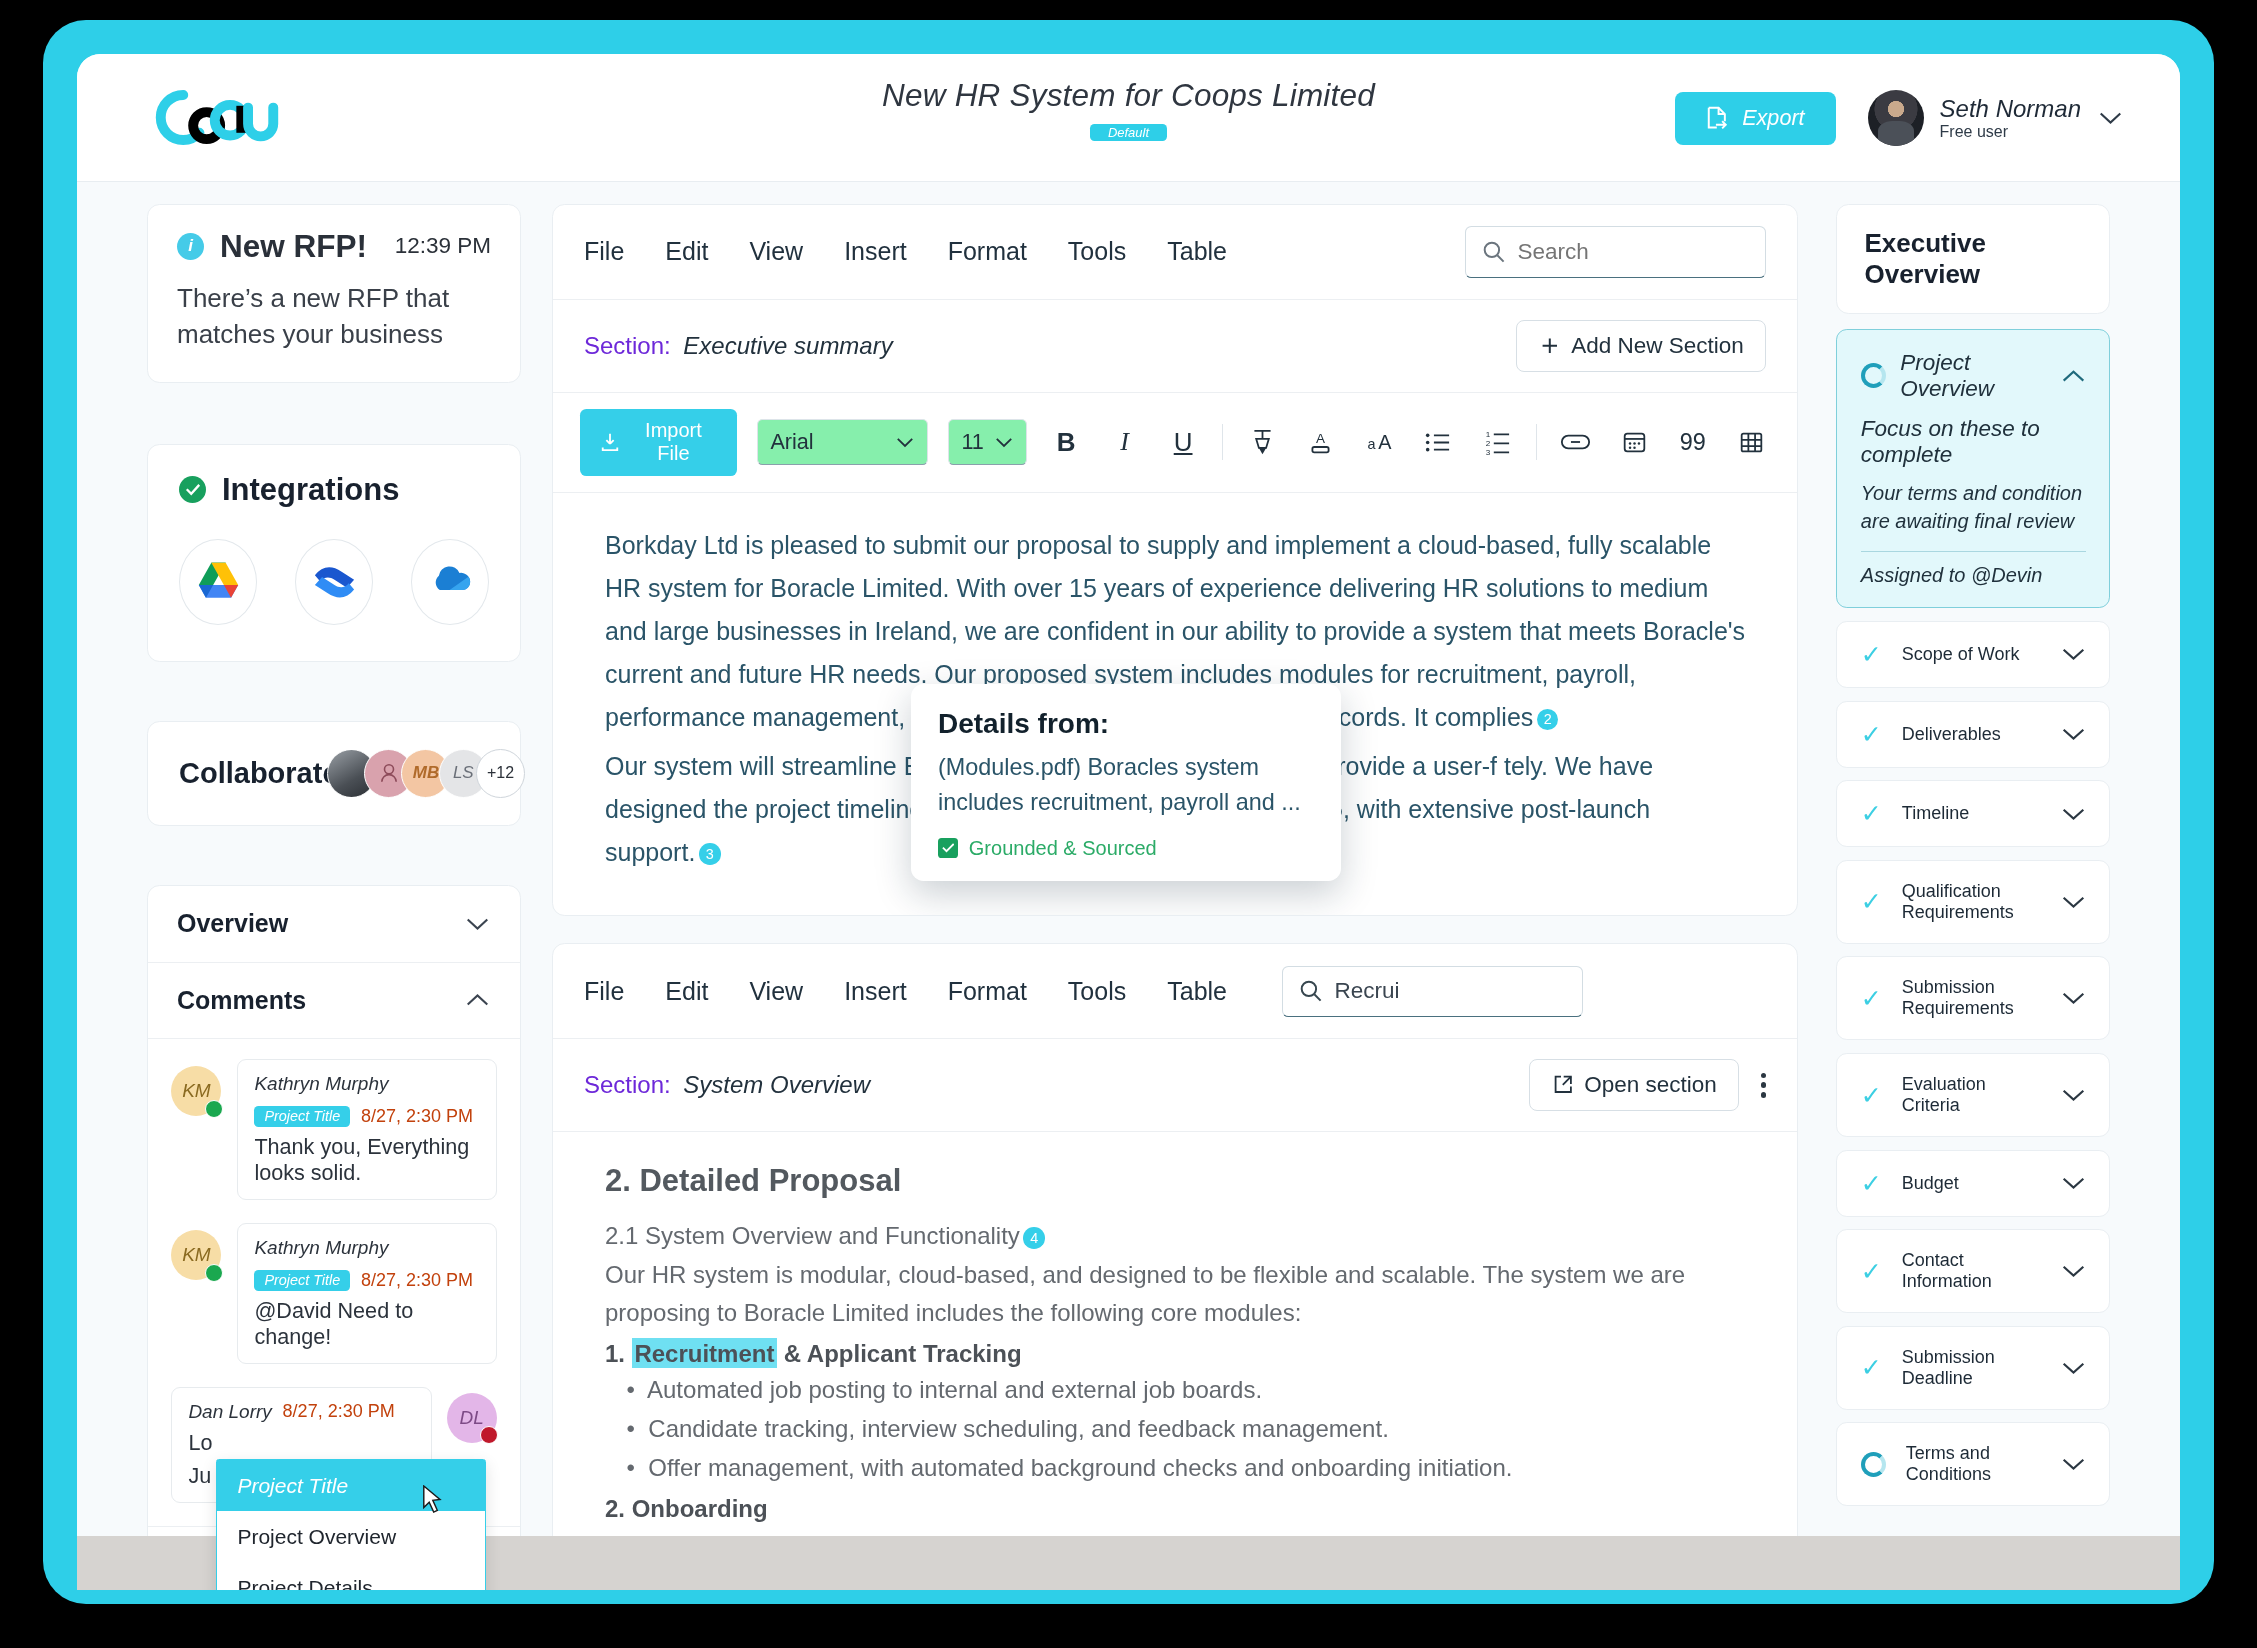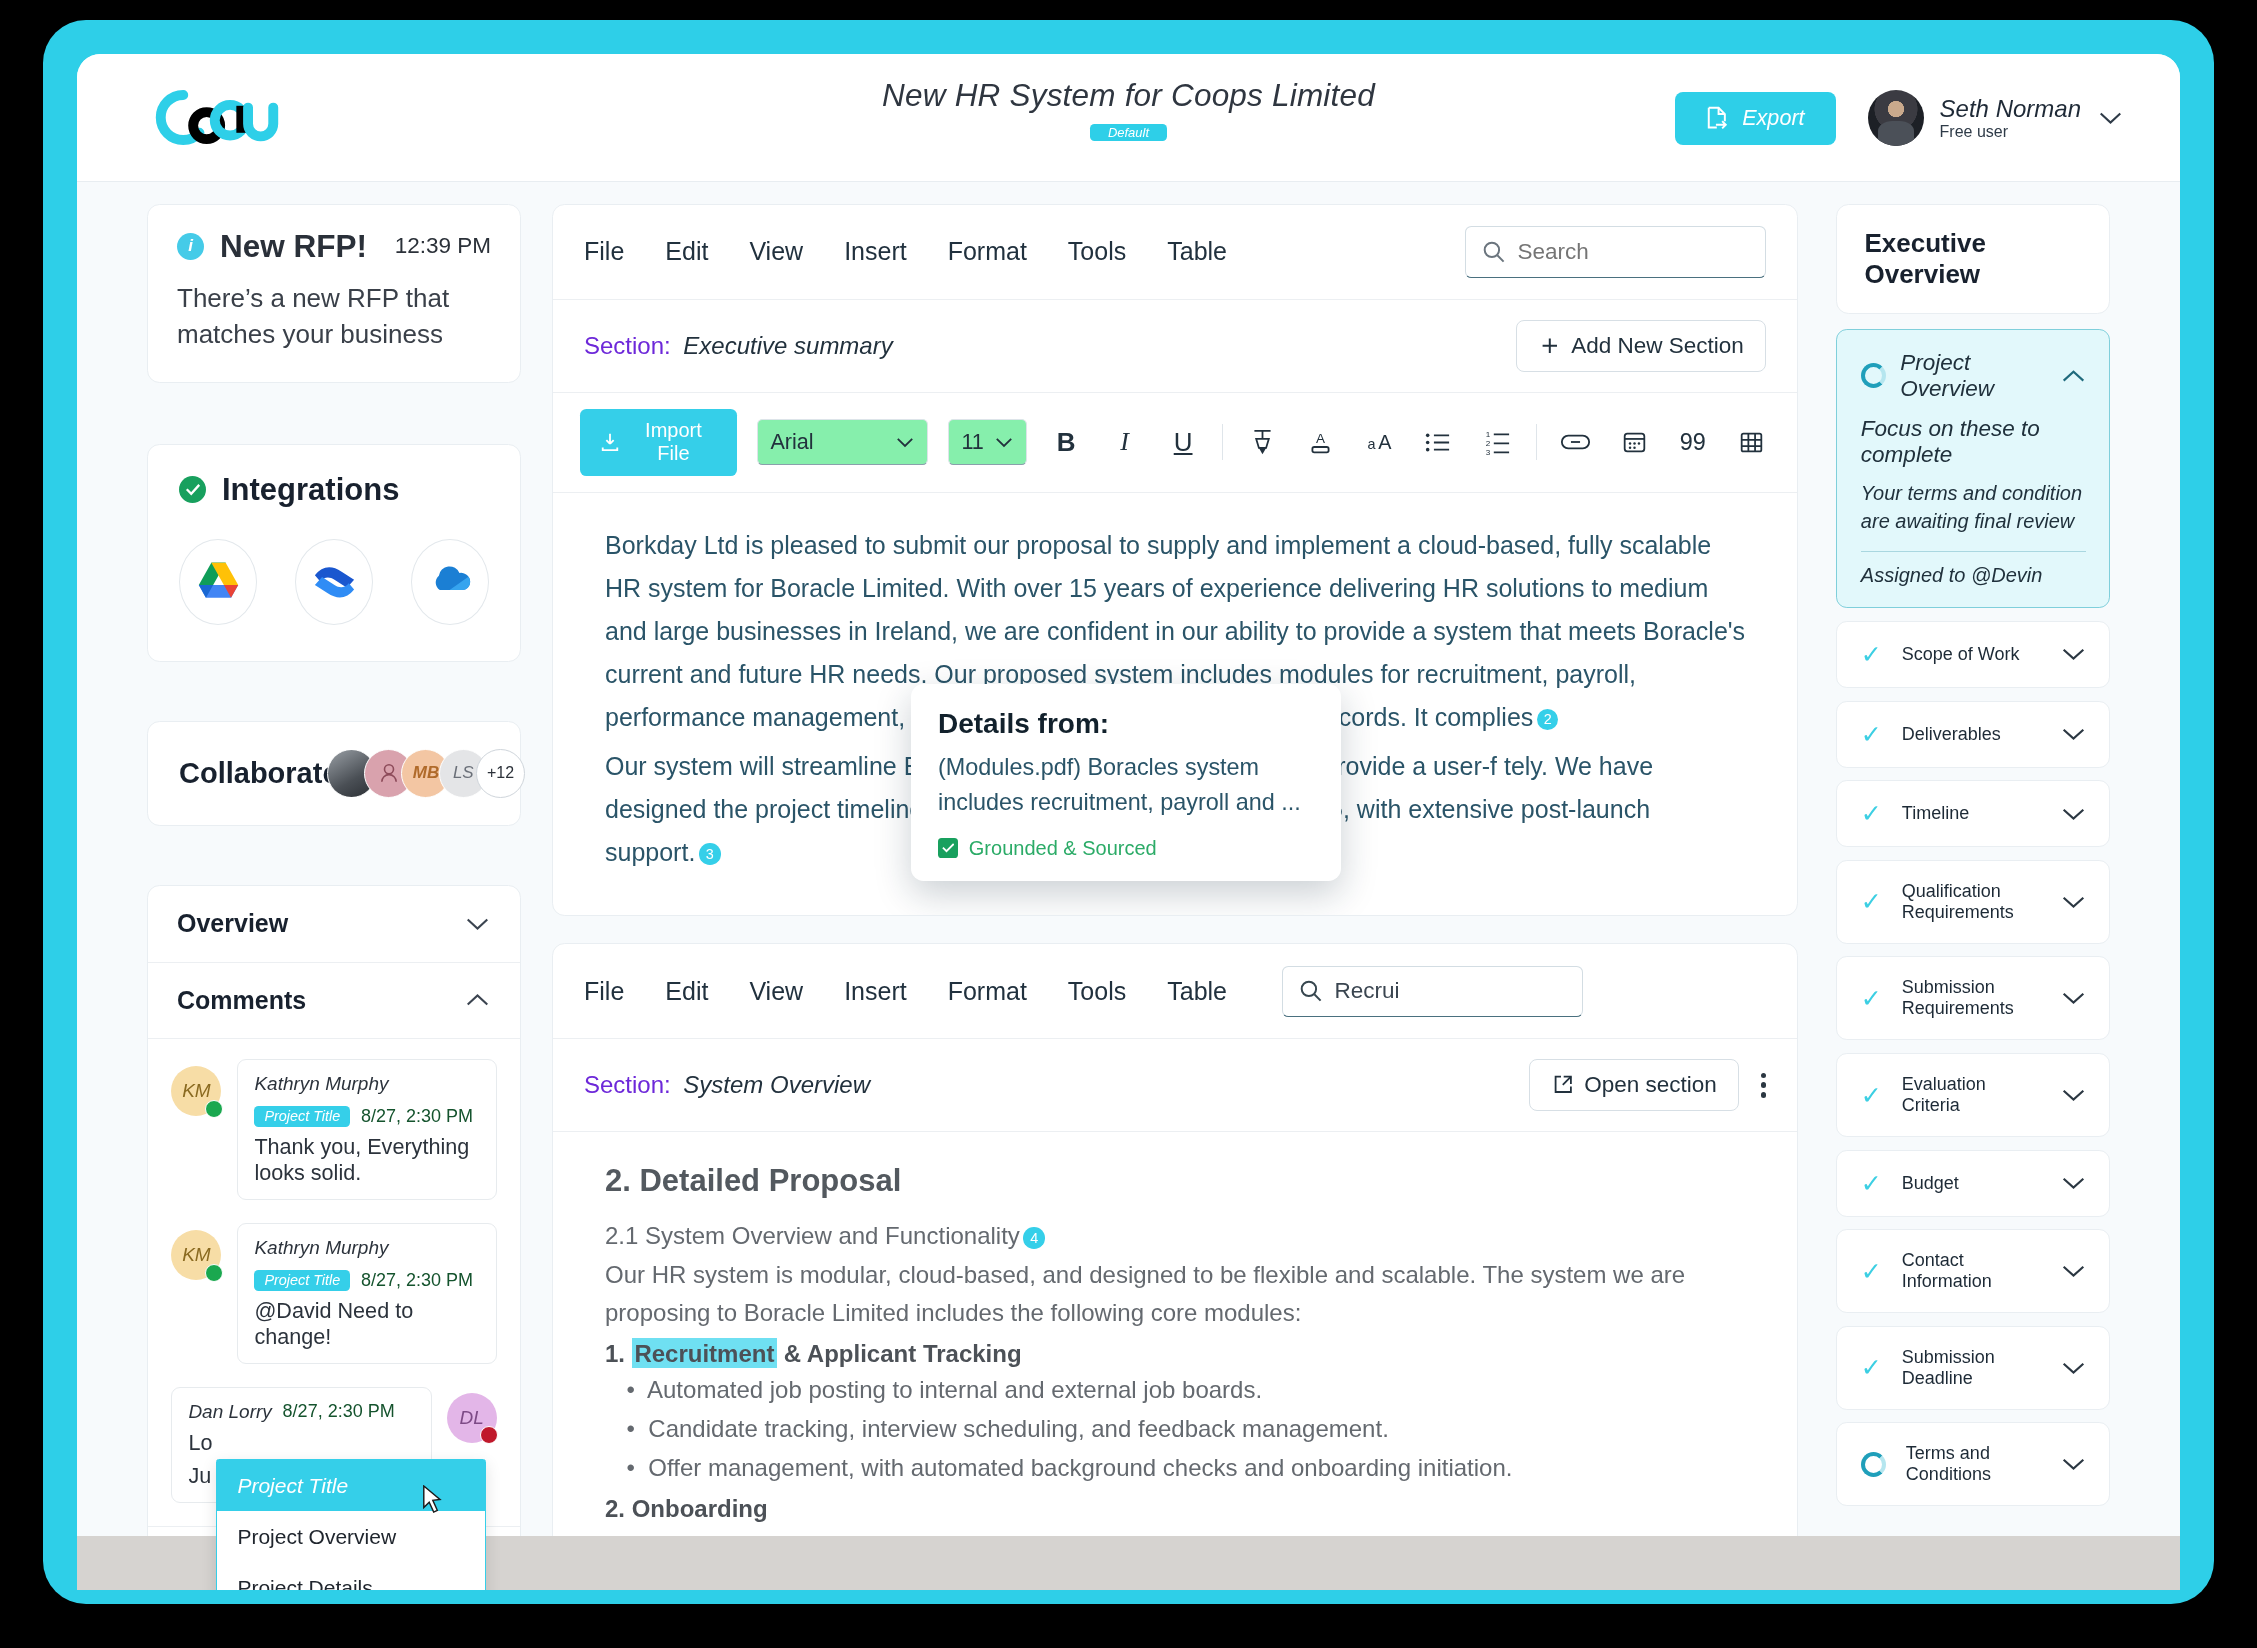--- a/index.html
+++ b/index.html
@@ -149,21 +149,21 @@
     margin-left: 16px; flex: 1;
     border: 0.9px solid #e7ebee; border-radius: 9px; padding: 12.6px 16px;
     background: #fff;
   }
   .cmt-meta { display: flex; align-items: center; gap: 10.8px; flex-wrap: wrap; }
   .cmt-name { font-style: italic; font-size: 19px; color: #2c333c; }
   .tag-cyan {
     background: #35cfe9; color: #fff; font-style: italic; font-size: 14.4px;
     padding: 2.7px 10px; border-radius: 4.5px;
   }
-  .cmt-date { font-size: 18px; color: #14532d; }
+  .cmt-date { font-size: 18px; color: #c2410c; }
   .cmt-text { margin-top: 7.2px; font-size: 21.6px; color: #2c333c; }
   .cmt-av.dl { background: #e3b6e8; color: #7d4a86; margin-top: 5.4px; }
   .cmt-av.dl .ok { background: #c0182b; }
 
   .mention-menu {
     position: absolute; left: 45px; top: 72px; width: 270px;
     background: #fff; border: 0.9px solid #35cfe9; border-radius: 2.7px;
     box-shadow: 0 5.4px 16px rgba(0,0,0,.12); z-index: 30;
   }
   .mm-item { padding: 13.5px 20px; font-size: 21px; color: #20262e; cursor: pointer; }

